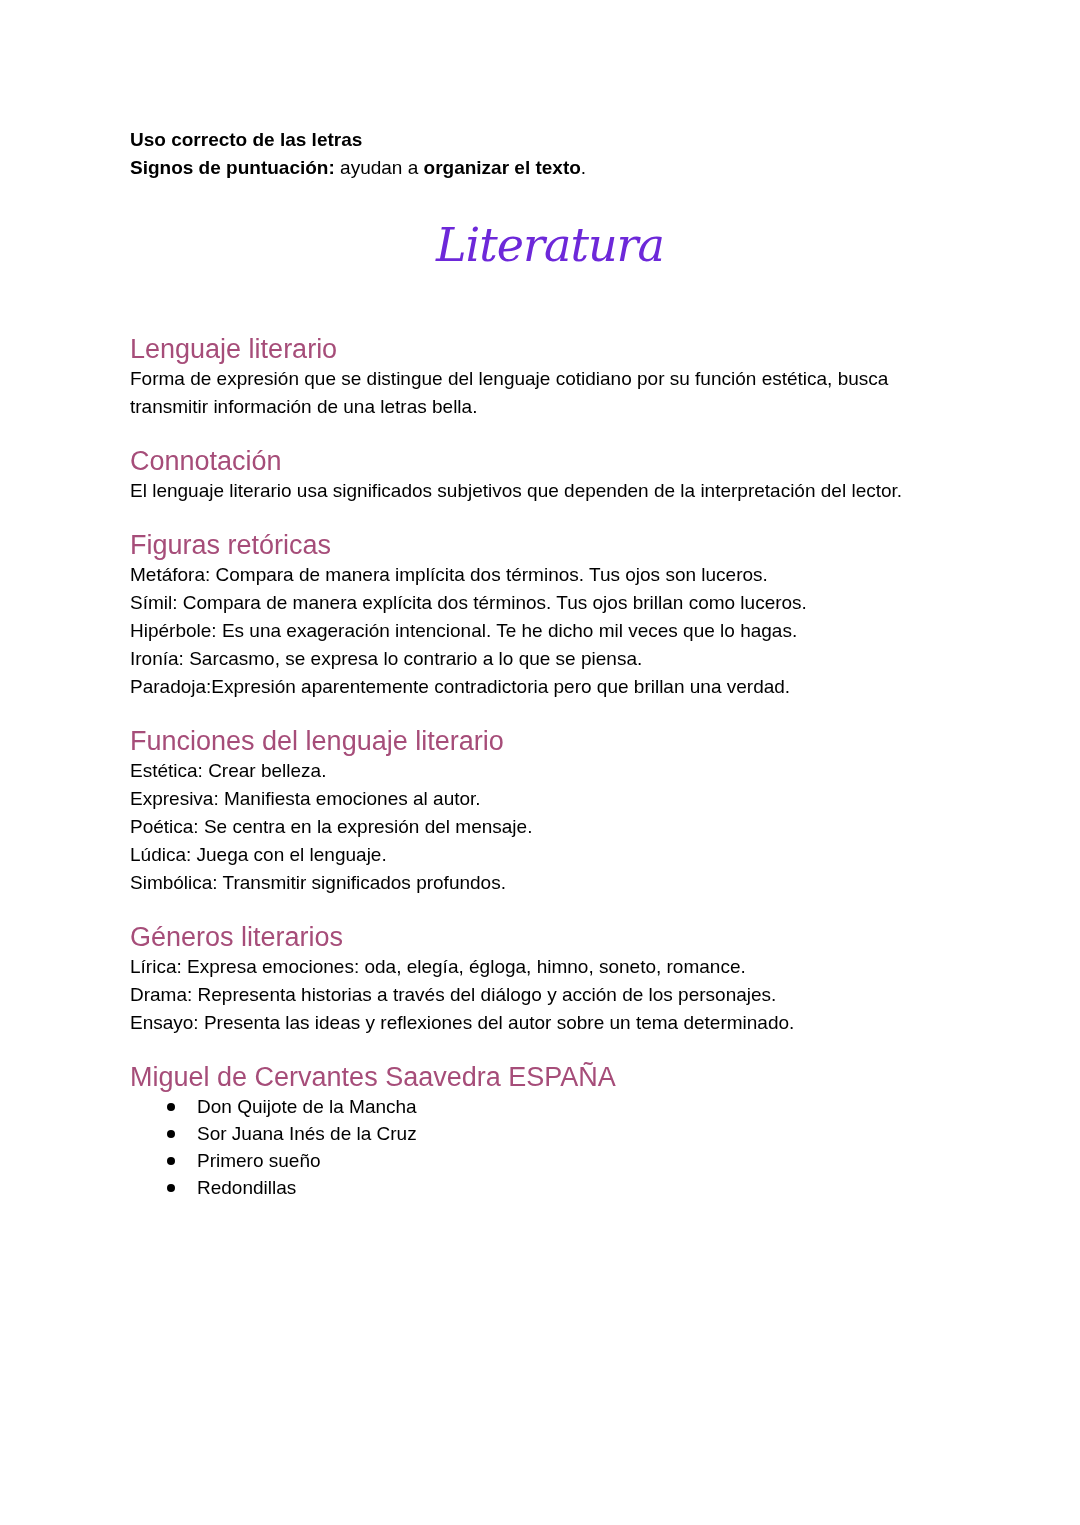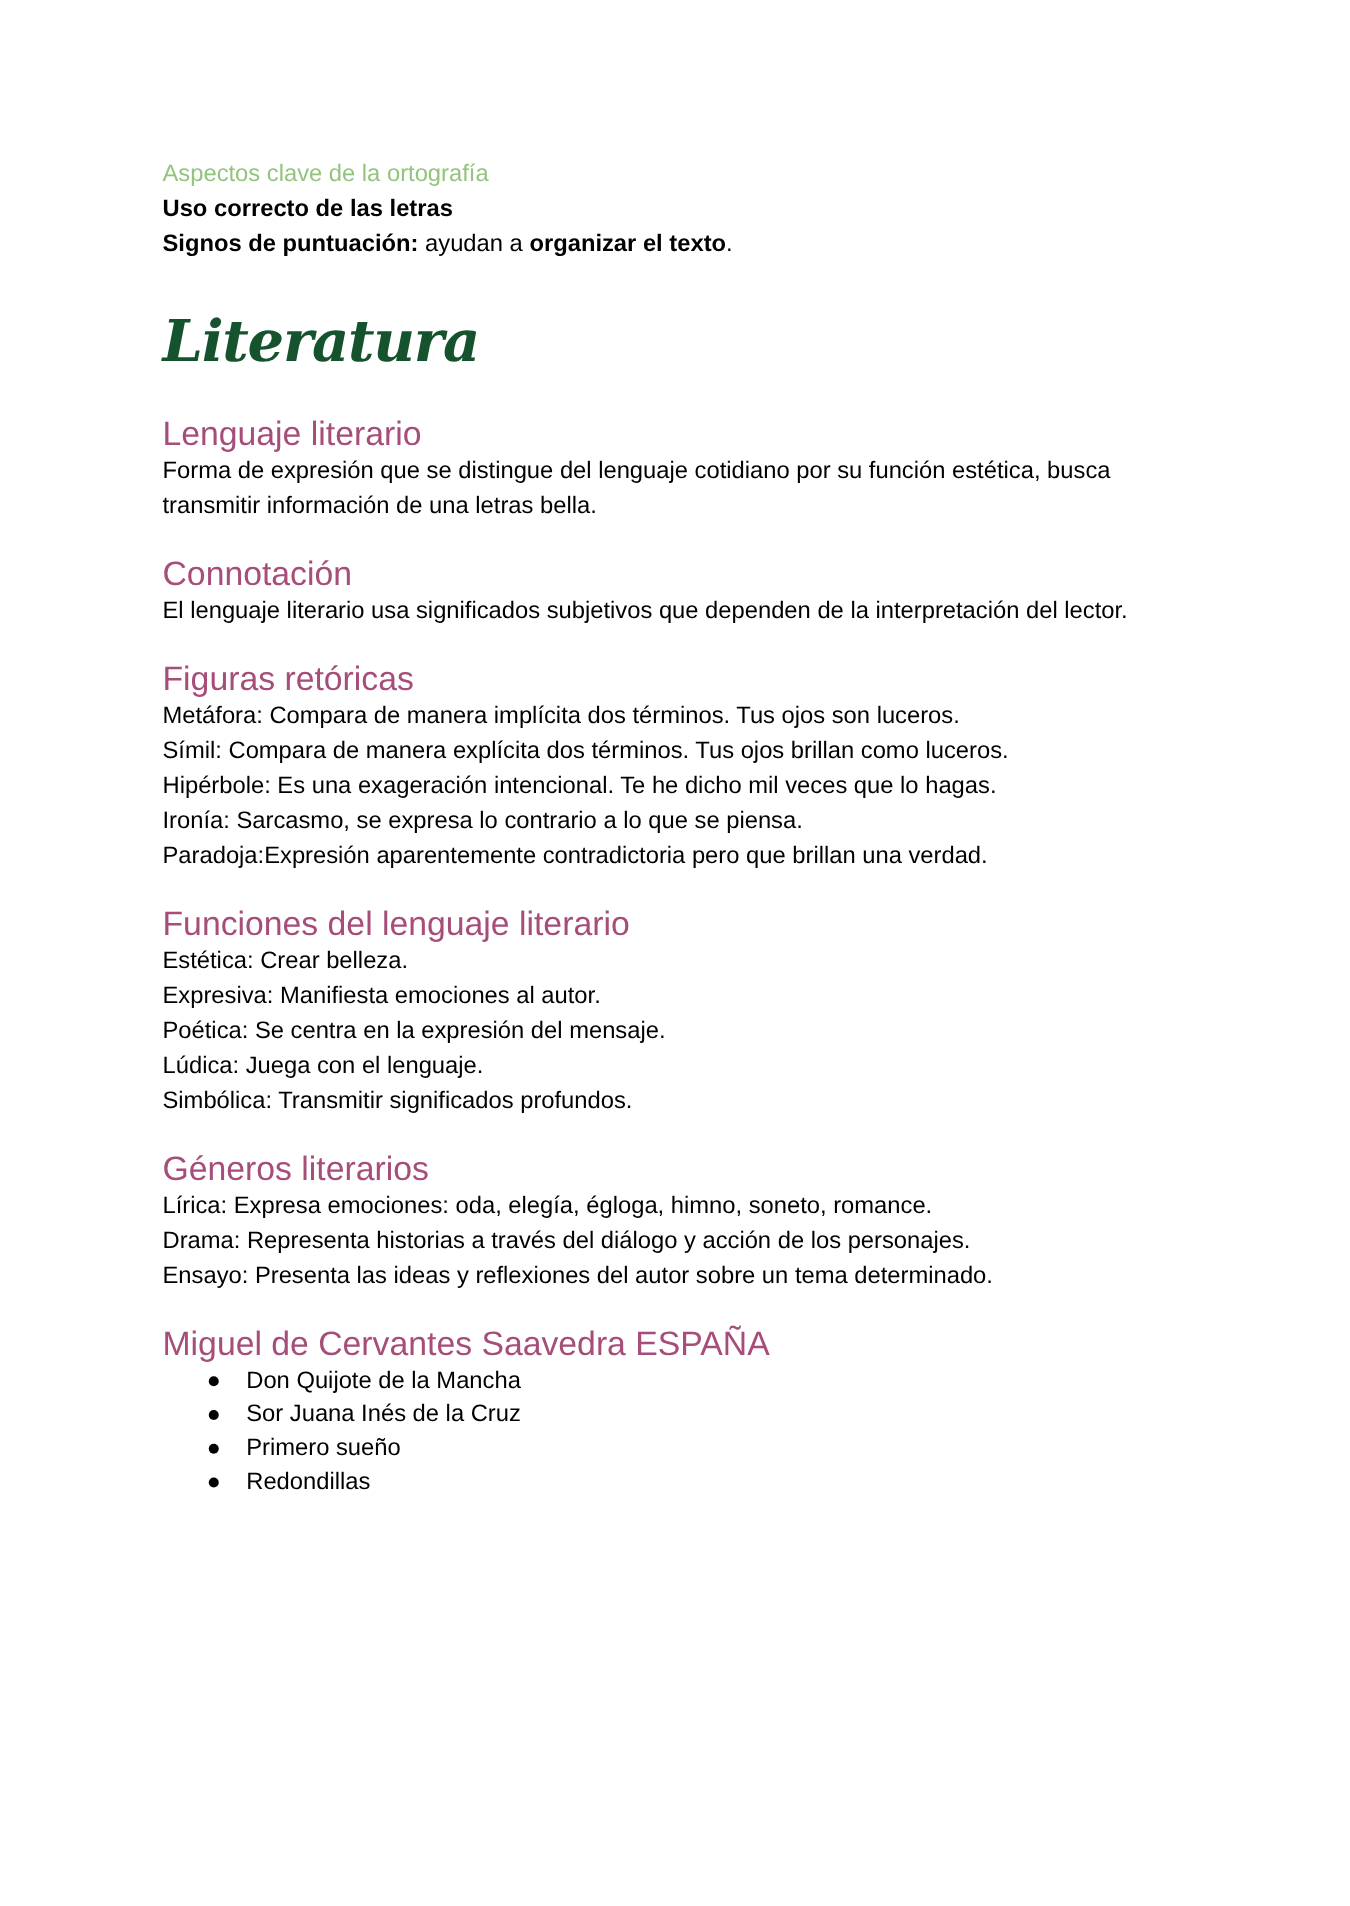--- a/index.html
+++ b/index.html
@@ -27,38 +27,39 @@
     white-space: pre-wrap;
   }
   .line {
     font-size: 19px;
     line-height: 28px;
     white-space: pre-wrap;
   }
   .line .bold { font-weight: bold; margin-top: 32px; }
   .doc-title {
     margin: 35px 0 0 0;
-    color: #14532d;
+    text-align: center;
+    color: #6d28d9;
     font-family: "DejaVu Serif", serif;
     font-style: italic;
-    font-weight: 700;
+    font-weight: 400;
     font-size: 46px;
     line-height: 56px;
     letter-spacing: -1px;
   }
   .section h2 {
     margin: 24px 0 0 0;
     color: #a64d79;
     font-size: 27px;
     line-height: 32px;
     font-weight: 400;
     white-space: pre-wrap;
   }
   .section.first h2 {
-    margin-top: 30px;
+    margin-top: 60px;
   }
   ul.bullets {
     margin: 0;
     padding: 0;
     list-style: none;
   }
   ul.bullets li {
     position: relative;
     padding-left: 67px;
     font-size: 19px;
@@ -75,21 +76,20 @@
     border-radius: 50%;
     background: #000000;
   }
 </style>
 </head>
 <body>
 
 <div class="page">
 
   <section class="section ortografia">
-    <div class="green-heading">Aspectos clave de la ortografía</div>
     <div>
         <div class="line"><span class="bold">Uso correcto de las letras</span></div>
         <div class="line"><span class="bold">Signos de puntuación: </span><span>ayudan a </span><span class="bold">organizar el texto</span><span>.</span></div>
       </div>
   </section>
 
   <h1 class="doc-title">Literatura</h1>
 
   <div id="sections">
       <section class="section first">

